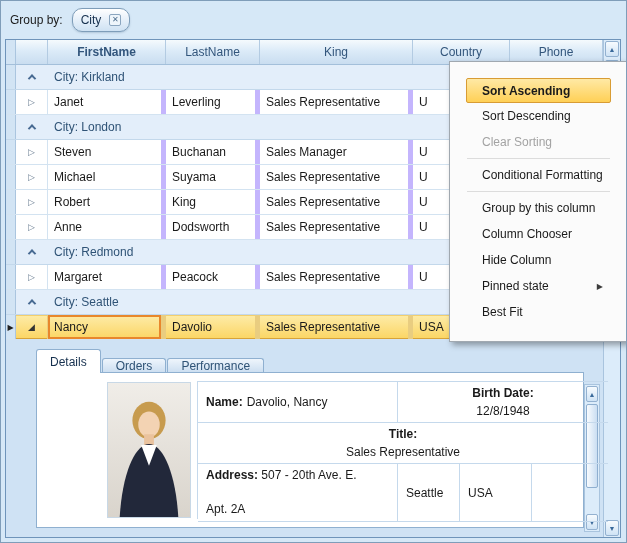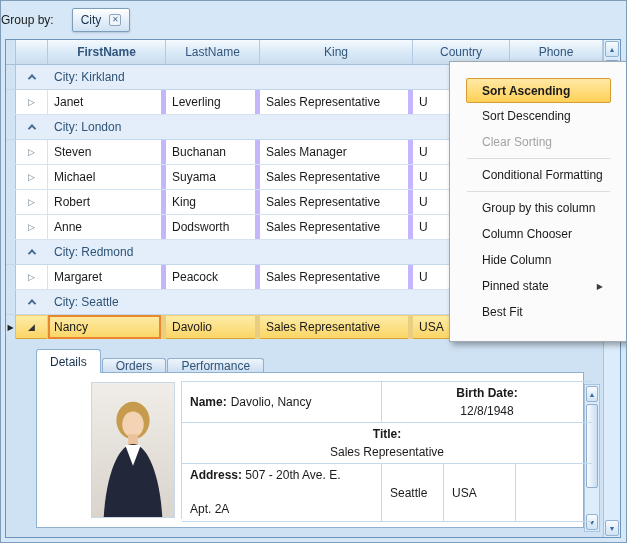--- a/index.html
+++ b/index.html
@@ -5,23 +5,23 @@
   * { box-sizing: border-box; }
   html, body { margin:0; padding:0; }
   body {
     width:627px; height:543px; position:relative; overflow:hidden;
     background:#d6e8f7; border:1px solid #7f9db9;
     font-family:"Liberation Sans", sans-serif; font-size:12px; color:#1a1a1a;
   }
 
   
   .groupbar { position:absolute; left:0; top:0; right:0; height:38px;
-    display:flex; align-items:center; gap:18px; }
+    display:flex; align-items:center; gap:9px; padding-left:9px; }
   .chip { display:inline-flex; align-items:center; gap:8px; height:24px; padding:0 8px;
-    border:1px solid #7e9db9; border-radius:2px; color:#16304e;
+    border:1px solid #7e9db9; border-radius:10px; color:#16304e;
     background:linear-gradient(#ffffff,#e8f1fa 45%,#cfe2f3);
     box-shadow:0 1px 2px rgba(90,120,150,.3); }
   .chip .x { width:12px; height:12px; border:1px solid #8aa5bf; border-radius:2px;
     font-size:8px; line-height:10px; text-align:center; color:#4d6e8e; background:#eef5fb; }
 
   
   .control { position:absolute; left:4px; top:38px; width:616px; height:499px;
     border:1px solid #6f94ba; background:#cfe2f4; display:flex; }
   .gridbody { flex:1 1 auto; min-width:0; display:flex; flex-direction:column; position:relative; }
 
@@ -55,21 +55,21 @@
   .focus-arrow { font-size:8px; color:#222; }
 
   
   .detail { flex:1 1 auto; position:relative; background:#cfe2f4; padding:8px 0 0 30px; }
   .tabs { display:flex; align-items:flex-end; height:24px; gap:1px; position:relative; z-index:2; }
   .tab { height:14px; display:flex; align-items:center; padding:0 13px;
     border:1px solid #8fb0d0; border-bottom:none; border-radius:3px 3px 0 0;
     background:linear-gradient(#eef5fc,#cddff1); color:#2f5376; }
   .tab.active { height:24px; background:#fff; color:#16304e; margin-bottom:-1px; position:relative; z-index:3; }
   .panel { width:548px; height:156px; background:#fff; border:1px solid #8fb0d0;
-    position:relative; z-index:1; display:flex; align-items:center; padding-left:54px; }
+    position:relative; z-index:1; display:flex; align-items:center; padding-left:70px; }
   .photo { width:84px; height:136px; flex:none; border:1px solid #c8d8e6; background:#e9e5df; }
   .photo svg { display:block; width:100%; height:100%; }
   .fields { margin-left:6px; flex:none; width:411px; height:138px; display:flex; flex-direction:column;
     border-left:1px solid #c5d9ec; border-top:1px solid #c5d9ec; }
   .frow { display:flex; flex:1 1 auto; border-bottom:1px solid #c5d9ec; }
   .fcell { display:flex; align-items:center; gap:4px; padding:4px 8px;
     border-right:1px solid #c5d9ec; overflow:hidden; }
   .fcell.nbr { border-right:none;flex-direction:column; }
   .fcell .b { font-weight:bold; }
   .fcell.addr { flex-direction:column; align-items:flex-start; justify-content:center; gap:18px; line-height:1.3; }

